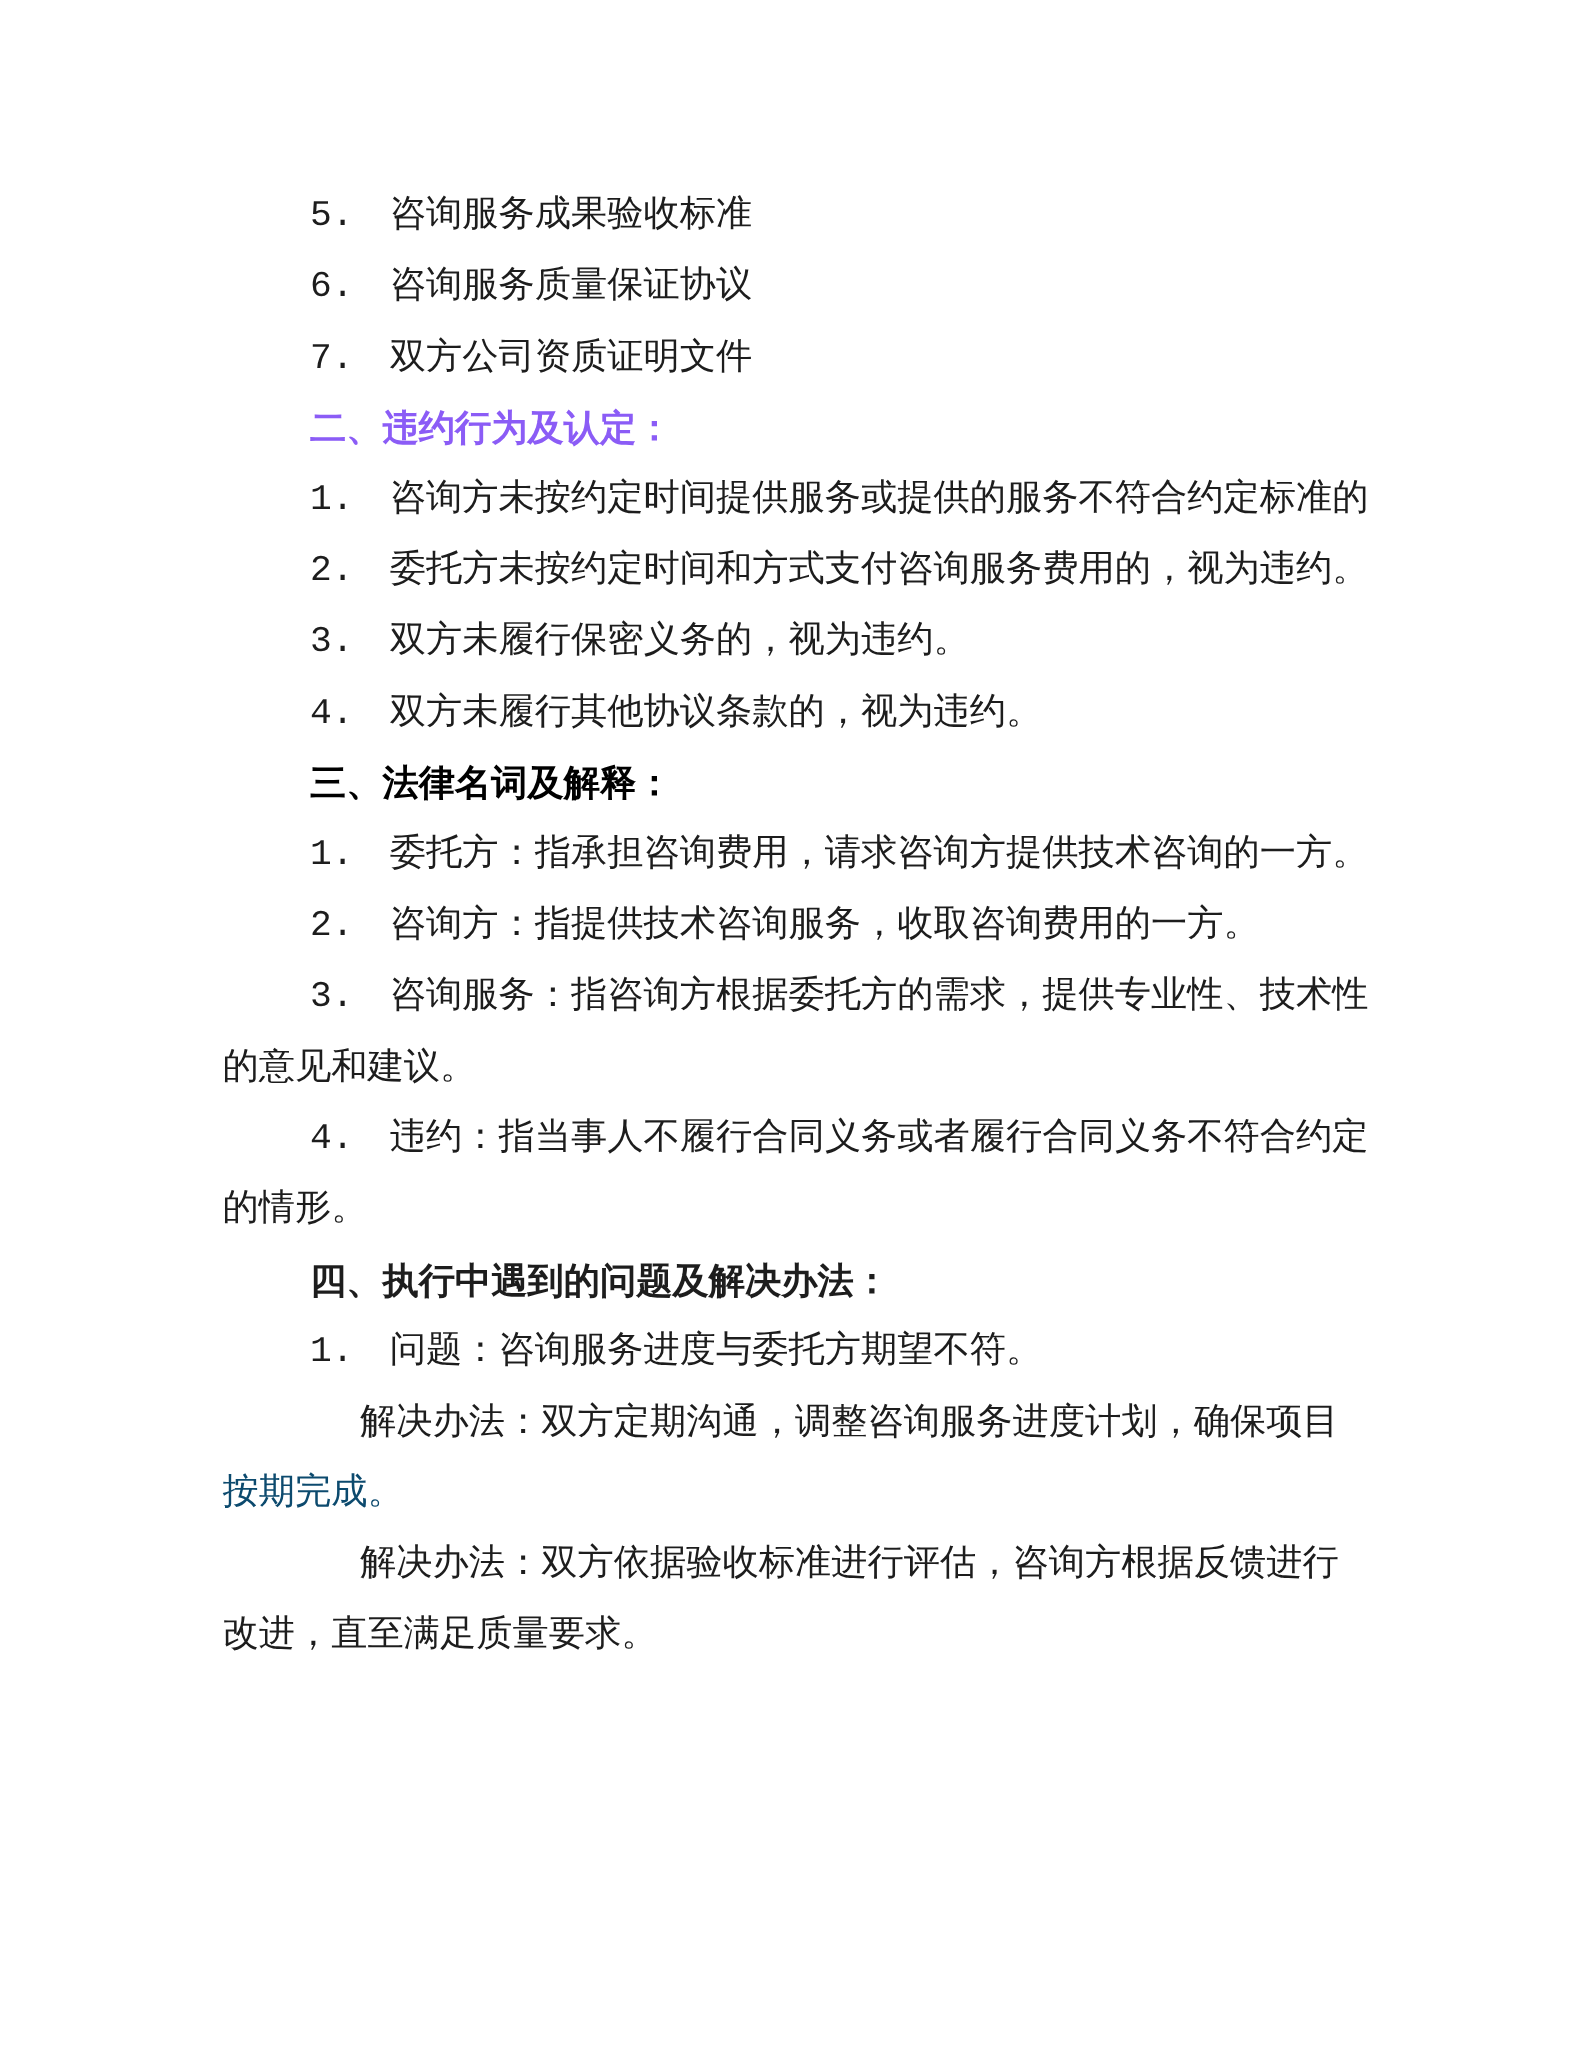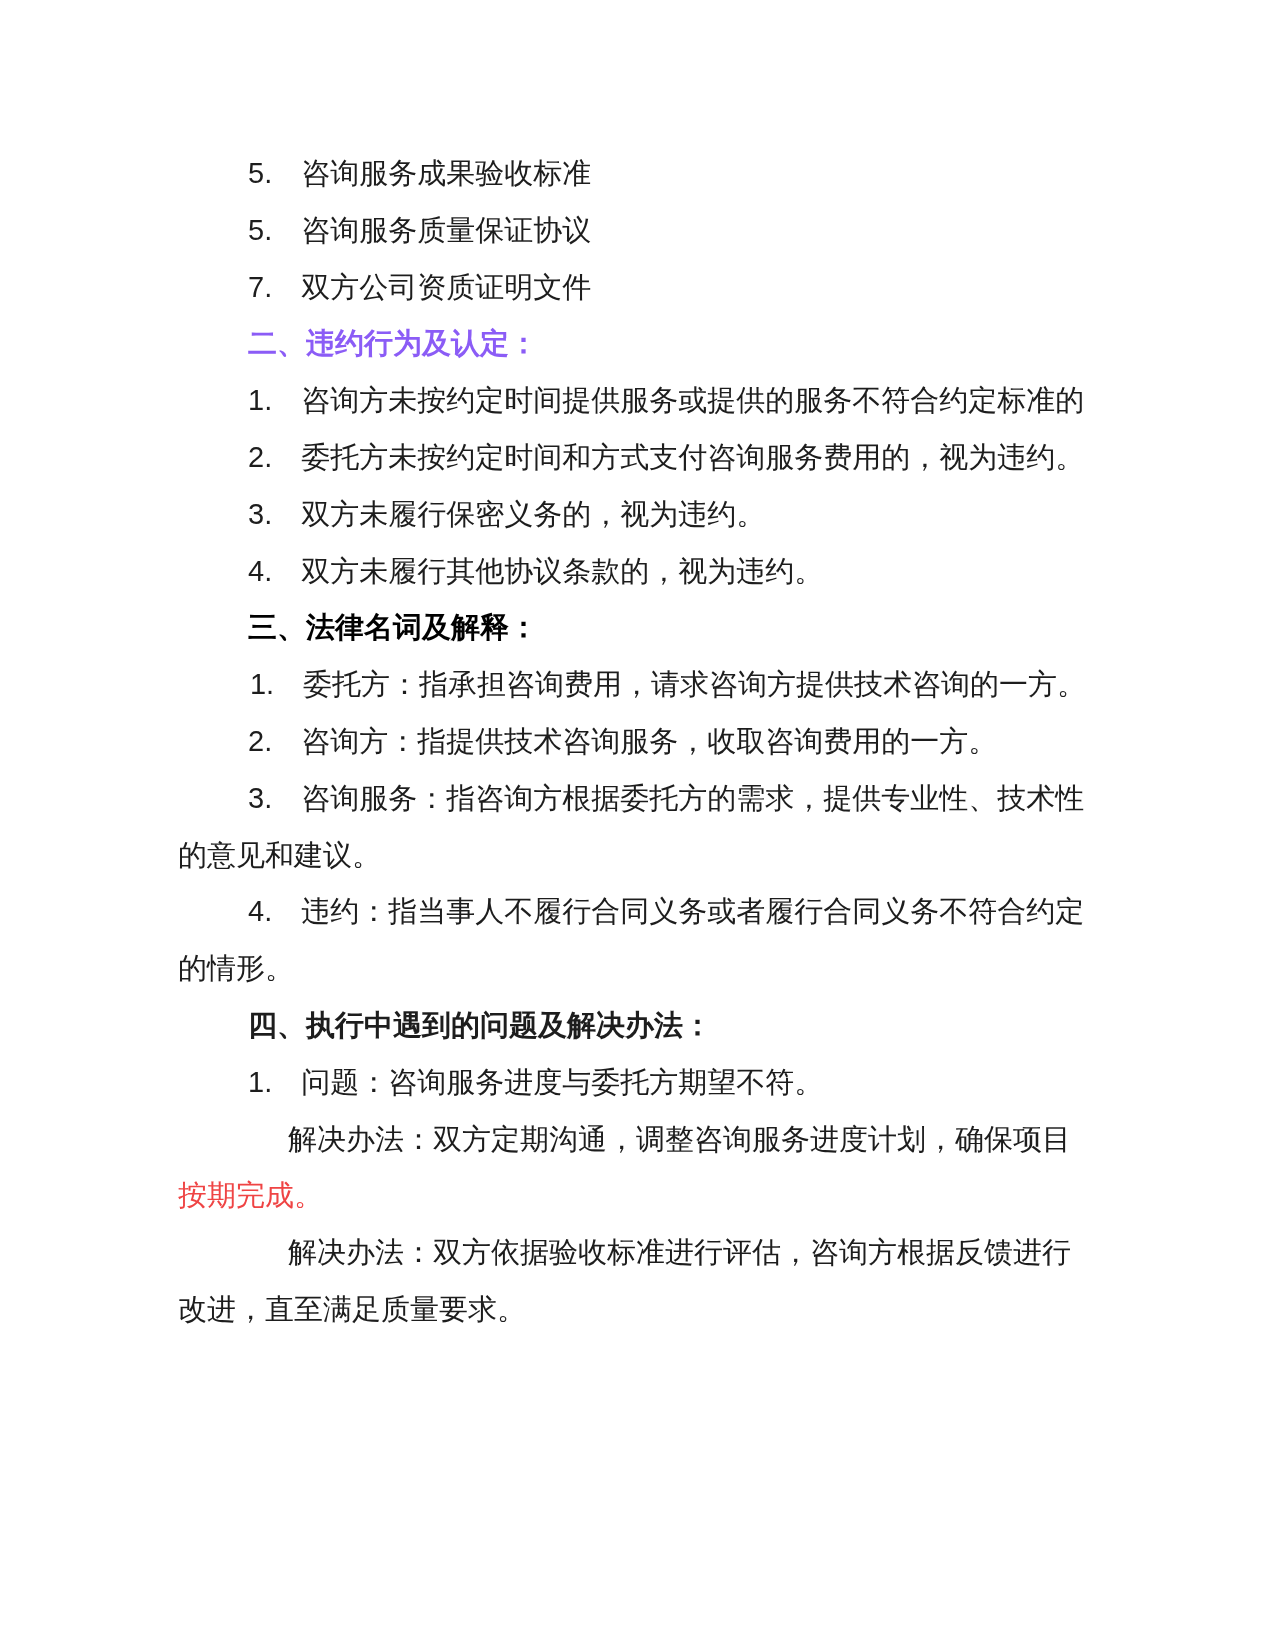--- a/index.html
+++ b/index.html
@@ -19,21 +19,21 @@
     left: 178px;
     top: 145px;
     width: 910px;
   }
   .line {
     white-space: pre;
     font-size: 29px;
     line-height: 56.8px;
     height: 56.8px;
     color: #1d1d1d;
-    font-family: Liberation Sans, sans-serif;
+    font-family: Liberation Mono, monospace;
   }
   .line.item {
     padding-left: 70px;
   }
   .line.cont {
     padding-left: 0;
   }
   .line.solution {
     padding-left: 110px;
   }
@@ -42,34 +42,34 @@
     font-weight: 700;
     font-family: "Liberation Sans", "DejaVu Sans", sans-serif;
   }
 </style>
 </head>
 <body>
 
 <div class="page">
   <div class="text-block" id="doc-lines">
       <div class="line item" style="color: rgb(29, 29, 29);">5.　咨询服务成果验收标准</div>
-      <div class="line item" style="color: rgb(29, 29, 29);">5.　咨询服务质量保证协议</div>
+      <div class="line item" style="color: rgb(29, 29, 29);">6.　咨询服务质量保证协议</div>
       <div class="line item" style="color: rgb(29, 29, 29);">7.　双方公司资质证明文件</div>
       <div class="line heading" style="color: #8b5cf6;">二、违约行为及认定：</div>
       <div class="line item" style="color: rgb(29, 29, 29);">1.　咨询方未按约定时间提供服务或提供的服务不符合约定标准的</div>
       <div class="line item" style="color: rgb(29, 29, 29);">2.　委托方未按约定时间和方式支付咨询服务费用的，视为违约。</div>
       <div class="line item" style="color: rgb(29, 29, 29);">3.　双方未履行保密义务的，视为违约。</div>
       <div class="line item" style="color: rgb(29, 29, 29);">4.　双方未履行其他协议条款的，视为违约。</div>
       <div class="line heading" style="color: #000000;">三、法律名词及解释：</div>
       <div class="line item" style="color: rgb(29, 29, 29); text-align: center;">1.　委托方：指承担咨询费用，请求咨询方提供技术咨询的一方。</div>
       <div class="line item" style="color: rgb(29, 29, 29);">2.　咨询方：指提供技术咨询服务，收取咨询费用的一方。</div>
       <div class="line item" style="color: rgb(29, 29, 29);">3.　咨询服务：指咨询方根据委托方的需求，提供专业性、技术性</div>
       <div class="line cont" style="color: rgb(29, 29, 29);">的意见和建议。</div>
       <div class="line item" style="color: rgb(29, 29, 29);">4.　违约：指当事人不履行合同义务或者履行合同义务不符合约定</div>
       <div class="line cont" style="color: rgb(29, 29, 29);">的情形。</div>
       <div class="line heading" style="color: rgb(29, 29, 29);">四、执行中遇到的问题及解决办法：</div>
       <div class="line item" style="color: rgb(29, 29, 29);">1.　问题：咨询服务进度与委托方期望不符。</div>
       <div class="line solution" style="color: rgb(29, 29, 29);">解决办法：双方定期沟通，调整咨询服务进度计划，确保项目</div>
-      <div class="line cont" style="color: #ef4444;">按期完成。</div>
+      <div class="line cont" style="color: #0c4a6e;">按期完成。</div>
       <div class="line solution" style="color: rgb(29, 29, 29);">解决办法：双方依据验收标准进行评估，咨询方根据反馈进行</div>
       <div class="line cont" style="color: rgb(29, 29, 29);">改进，直至满足质量要求。</div>
     </div>
 </div>
 
 </body></html>

